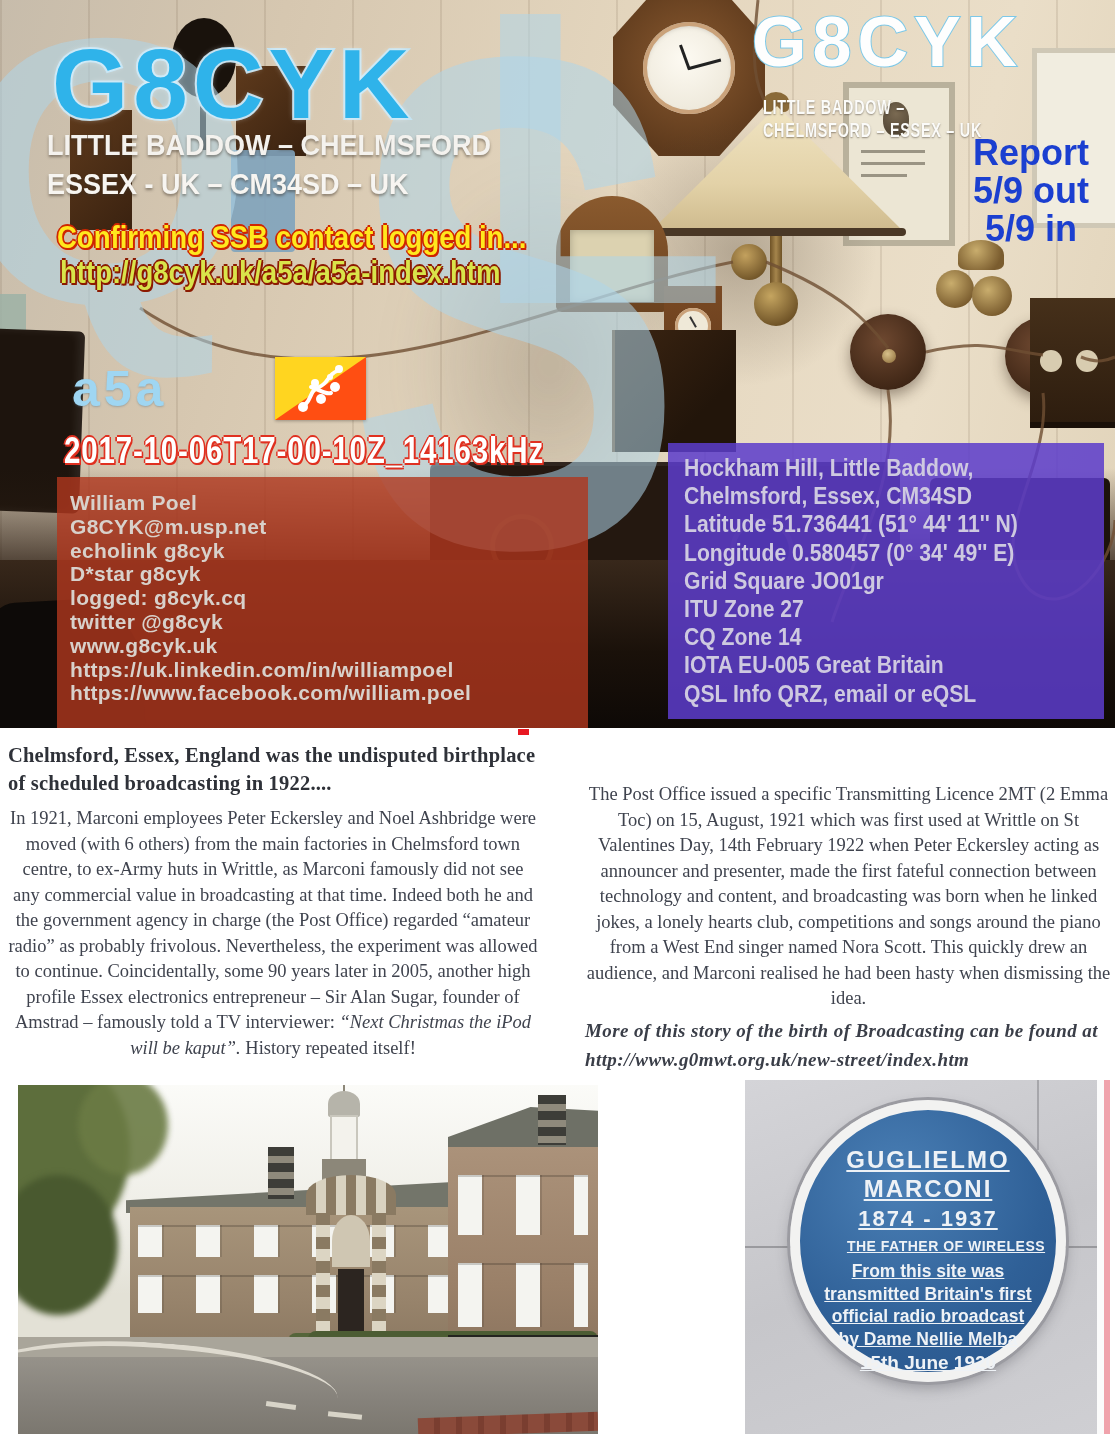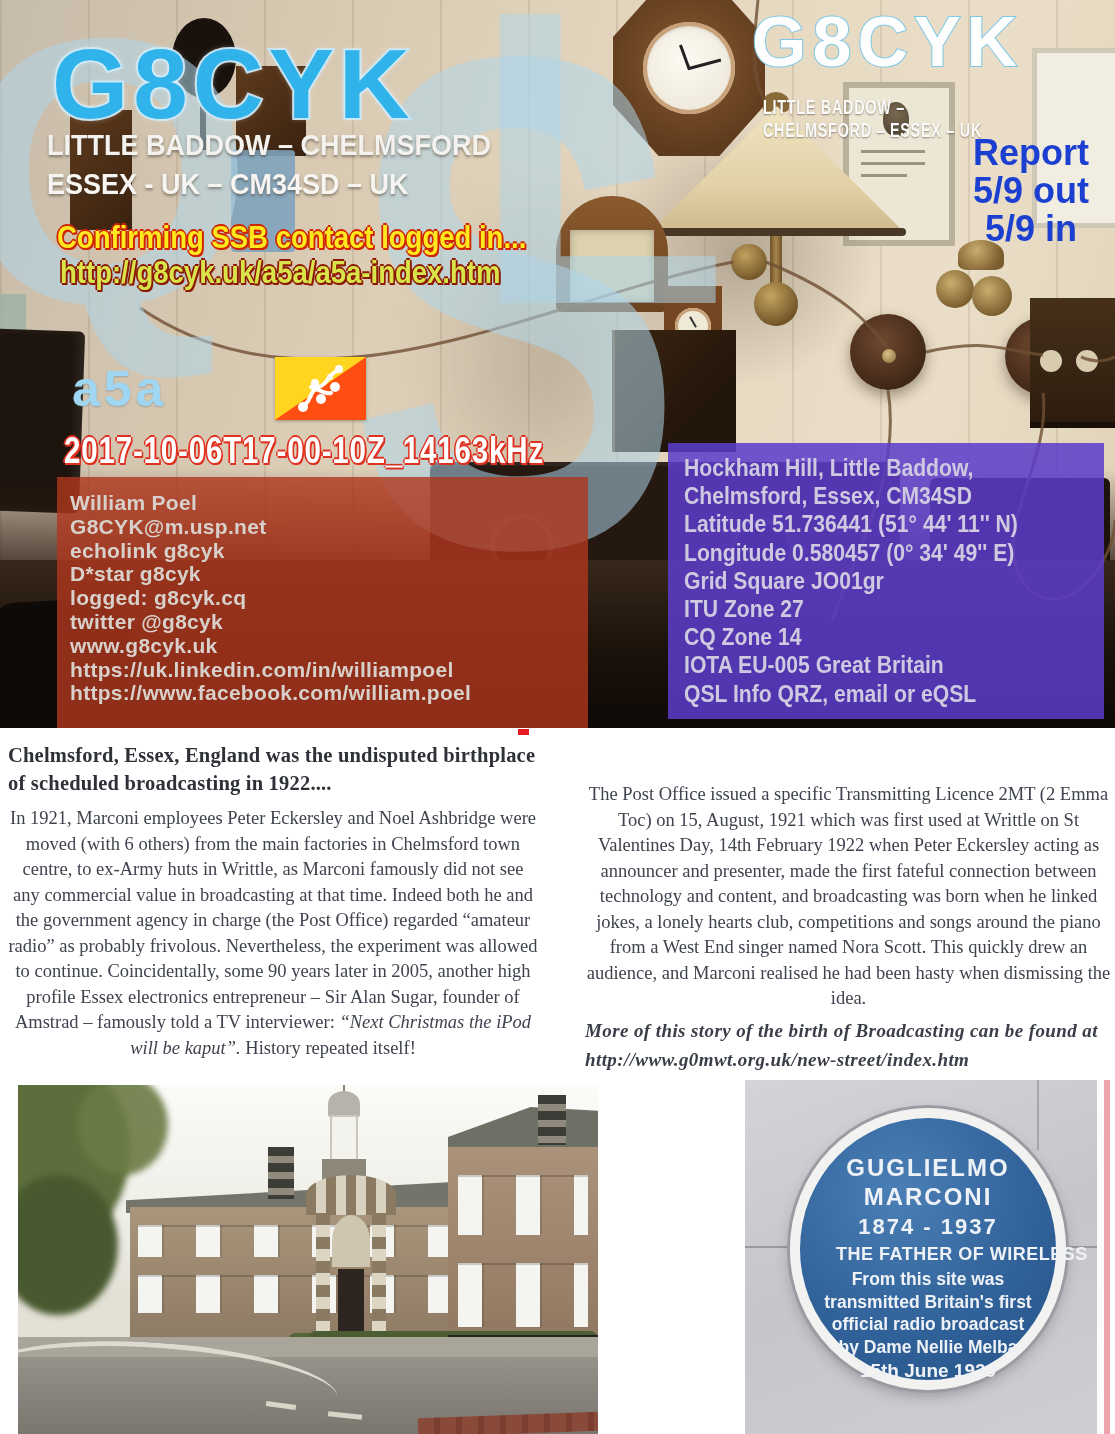--- a/index.html
+++ b/index.html
@@ -180,29 +180,29 @@
   .crossing{left:400px;top:330px;width:180px;height:19px;transform:rotate(-2deg);
             background:repeating-linear-gradient(90deg,#8a4a3a 0 16px,#7a3e30 16px 22px);}
 
   
   .pphoto{left:745px;top:352px;width:365px;height:354px;overflow:hidden;
           background:linear-gradient(160deg,#d4d4d8,#c6c6ca 50%,#cfcfd3);}
   .mortarH{left:0;top:166px;width:365px;height:2px;background:rgba(95,95,100,.45);}
   .mortarV{left:292px;top:0;width:2px;height:70px;background:rgba(95,95,100,.35);}
   .edgewhite{left:352px;top:0;width:7px;height:354px;background:#fbfbfb;}
   .edgepink{left:359px;top:0;width:6px;height:354px;background:#f0a3ac;}
-  .plaquedisc{left:45px;top:28px;width:256px;height:262px;border-radius:50%;
+  .plaquedisc{left:45px;top:20px;width:256px;height:262px;border-radius:50%;
               border:10px solid #f2f2f1;box-shadow:0 0 0 3px #9b9ba1,0 6px 14px rgba(60,60,70,.35);
               background:radial-gradient(circle at 38% 28%,#4a7fb5,#2f6097 60%,#28548a);
-              text-align:center;font-family:"Liberation Sans",sans-serif;color:#eef2f6;}
+              text-align:center;font-family:"Liberation Sans",sans-serif;color:#eef2f6;text-decoration:underline;}
   .plaquedisc div{white-space:nowrap;}
   .p-l1{margin-top:36px;font-size:24px;font-weight:700;letter-spacing:2px;}
   .p-l2{font-size:24px;font-weight:700;letter-spacing:2px;line-height:30px;}
   .p-l3{font-size:22px;font-weight:700;letter-spacing:2px;line-height:29px;}
-  .p-l4{font-size:18px;font-weight:700;letter-spacing:.5px;line-height:27px;margin-left:36px;}
+  .p-l4{font-size:14px;font-weight:700;letter-spacing:.5px;line-height:27px;margin-left:36px;}
   .p-sm{font-size:17.5px;font-weight:700;line-height:22.5px;}
   .p-l9{font-size:19px;font-weight:700;line-height:26px;}
 </style>
 </head>
 <body>
 
 <div class="card">
 
   <div class="shack">
     <div class="planks abs"></div>

